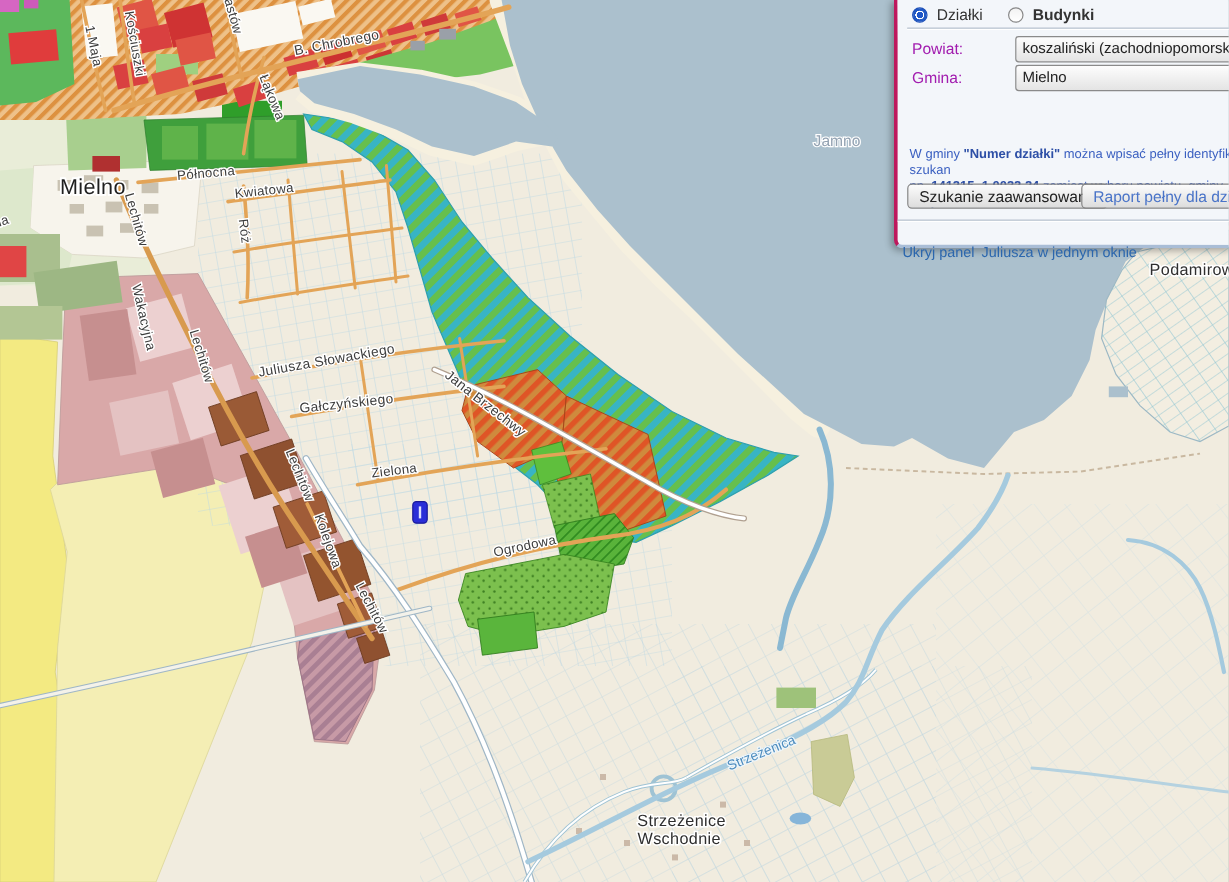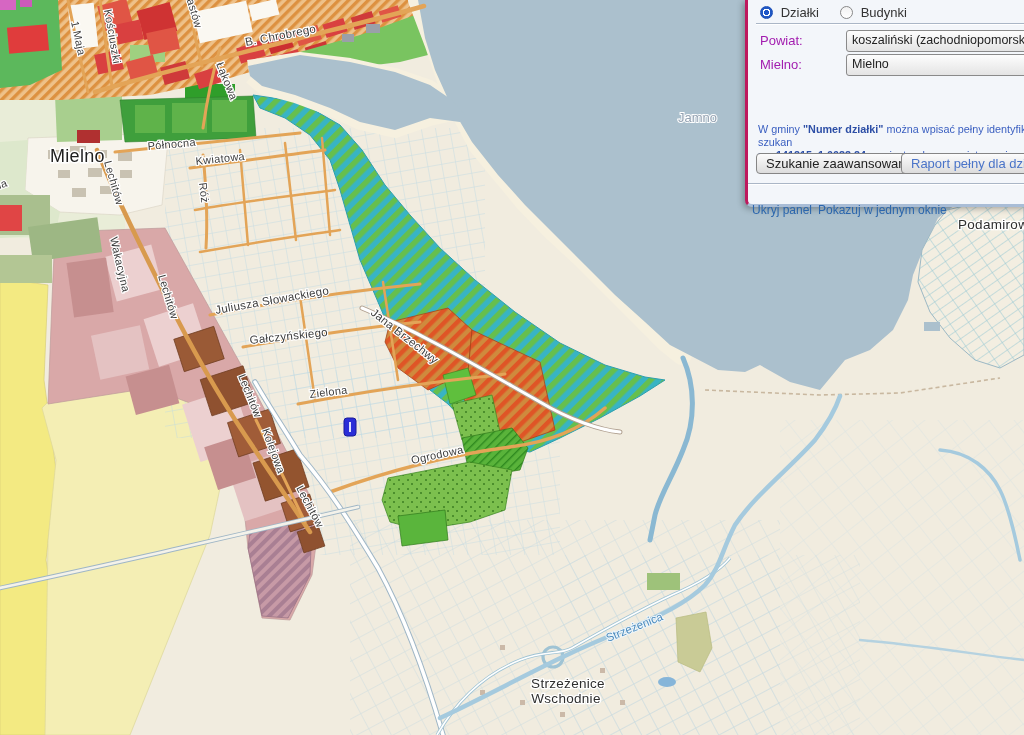--- a/index.html
+++ b/index.html
@@ -310,45 +310,45 @@
 
 <div id="panel">
 
   <div class="prow" style="top:4px;height:18px;">
     <span style="position:absolute;left:12px;top:1px;">
       <span class="radio on"></span>
       <span style="margin-left:4px;">Działki</span>
     </span>
     <span style="position:absolute;left:92px;top:1px;">
       <span class="radio off"></span>
-      <span style="margin-left:4px;">Budynki</span>
+      <span style="margin-left:4px;font-weight:bold;">Budynki</span>
     </span>
   </div>
   <div class="sep" style="top:23px;"></div>
 
   <div class="prow" style="top:30px;height:22px;">
     <span class="plabel">Powiat:</span>
     <div class="pselect">koszaliński (zachodniopomorskie</div>
   </div>
   <div class="prow" style="top:54px;height:22px;">
-    <span class="plabel">Mielno:</span>
+    <span class="plabel">Gmina:</span>
     <div class="pselect">Mielno</div>
   </div>
 
 
   <div class="helptxt">
     <div><span>W gminy </span><b>"Numer działki"</b><span> można wpisać pełny identyfikator szukan</span></div>
     <div><span>np. </span><b>141215_1.0032.24</b><span> zamiast wyboru powiatu, gminy, obrębu.</span></div>
   </div>
 
   <div class="prow" style="top:153px;height:26px;">
     <button class="pbtn" style="position:absolute;left:8px;top:0;">Szukanie zaawansowane</button>
     <button class="pbtn" style="position:absolute;left:153px;top:0;width:170px;color:#4a74c8;text-align:left;">Raport pełny dla działk</button>
   </div>
 
   <div class="sep" style="top:183px;left:0;"></div>
   <div class="prow" style="top:188px;height:16px;">
     <a href="#" class="plink" style="position:absolute;left:4px;">Ukryj panel</a>
-    <a href="#" class="plink" style="position:absolute;left:70px;">Pokazuj w jednym oknie</a>
+    <a href="#" class="plink" style="position:absolute;left:70px;">Juliusza w jednym oknie</a>
   </div>
 </div>
 
 </div>
 
 </body></html>

